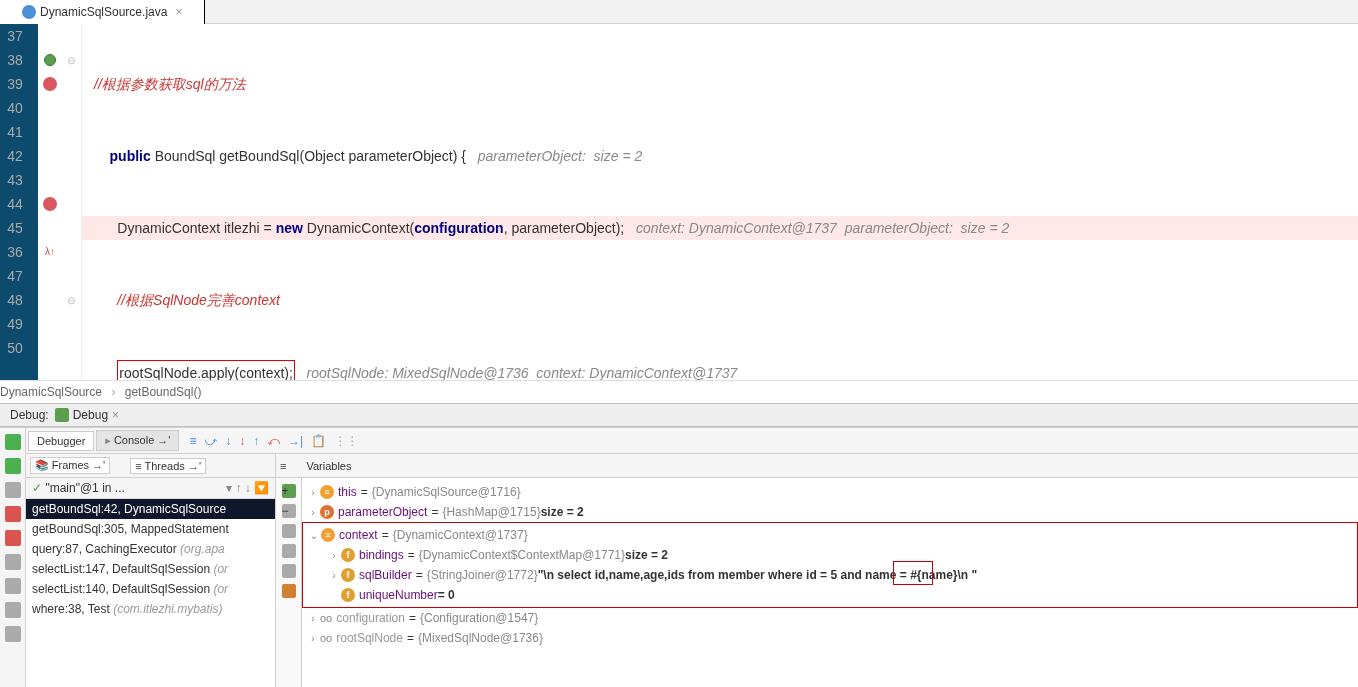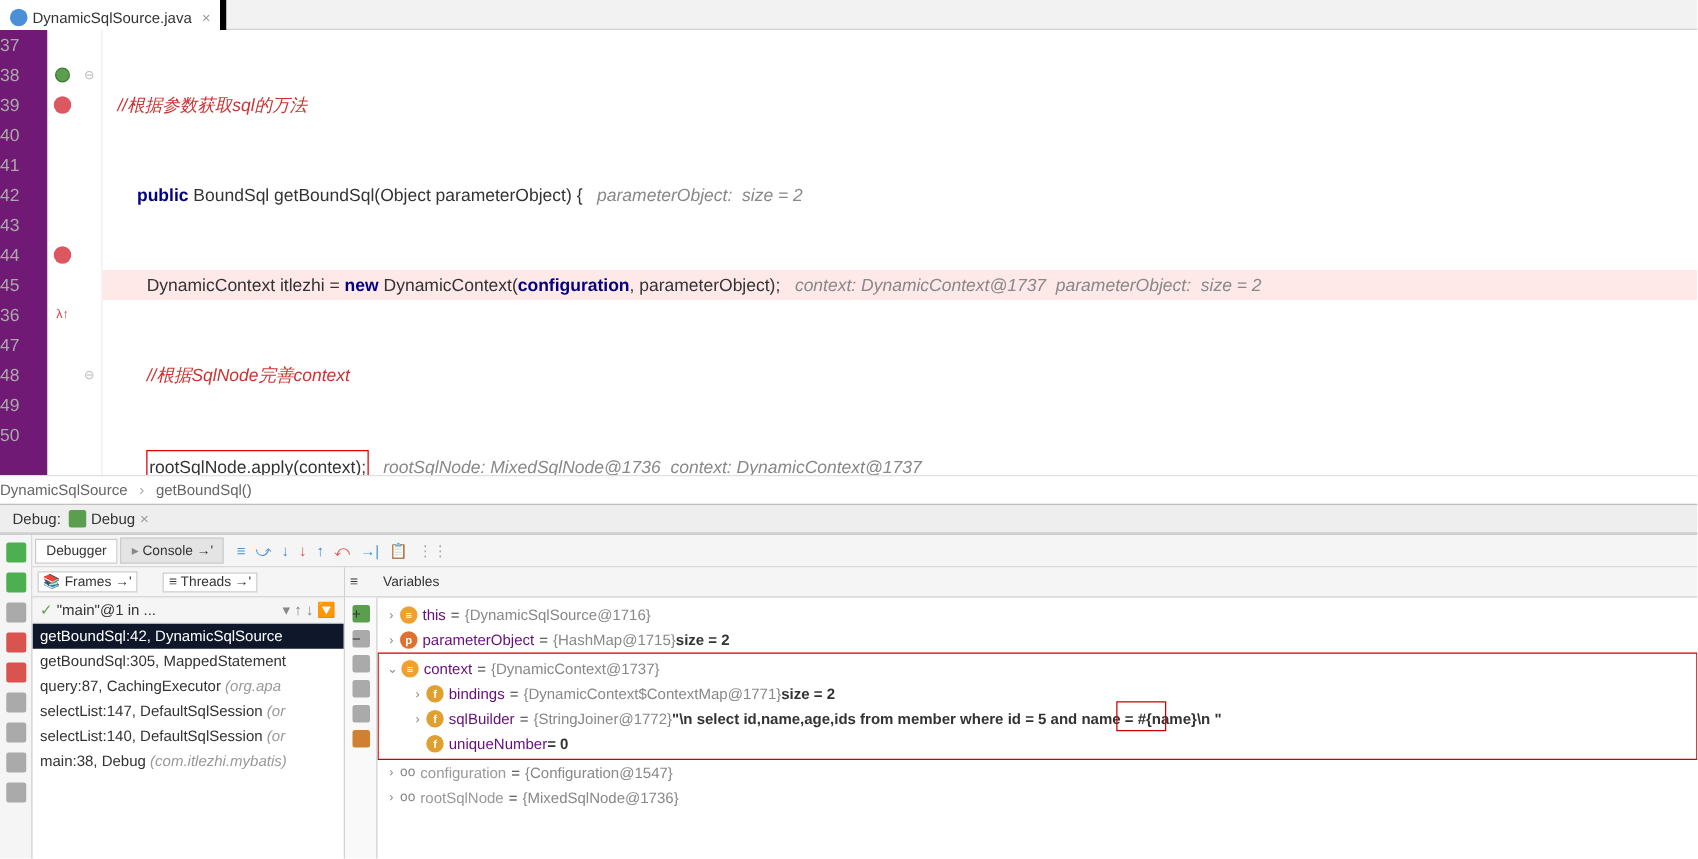--- a/index.html
+++ b/index.html
@@ -1,23 +1,23 @@
 <!DOCTYPE html>
 <html><head>
 <meta charset="utf-8">
 <style>
 *{box-sizing:border-box;margin:0;padding:0;font-family:"Segoe UI",Arial,sans-serif}
 body{font-size:12px;color:#333;background:#fff;overflow:hidden}
 .app{display:flex;flex-direction:column;height:687px;width:1358px}
 .tabs-bar{display:flex;align-items:center;border-bottom:1px solid #d0d0d0;background:#f2f2f2;height:24px}
-.file-tab{display:flex;align-items:flex-end;padding:3px 8px;background:#fff;border-right:5px solid #000000;gap:4px;height:24px}
+.file-tab{display:flex;align-items:center;padding:3px 22px;background:#fff;border-right:1px solid #000000;gap:4px;height:24px}
 .file-tab .icon{width:14px;height:14px;border-radius:50%;background:#4a90d9;display:inline-block}
 .close-x{color:#999;margin-left:4px;cursor:pointer}
 .editor-wrap{display:flex;flex:1;min-height:0;overflow:hidden}
-.gutter{width:38px;text-align:left;padding-right:8px;color:#aaa;font-family:Consolas,monospace;font-size:14px;line-height:24px;background:#701a75;user-select:none}
+.gutter{width:38px;text-align:center;padding-right:8px;color:#aaa;font-family:Consolas,monospace;font-size:14px;line-height:24px;background:#0c4a6e;user-select:none}
 .gutter .ln{height:24px}
 .marks{width:24px;background:#fff;line-height:24px;font-size:12px}
 .marks .mk{height:24px;display:flex;align-items:center;justify-content:center}
 .bp{width:14px;height:14px;border-radius:50%;background:#db5860}
 .grn{width:12px;height:12px;border-radius:50%;background:#5b9e4d;border:1px solid #3a7a2e}
 .fold{width:20px;background:#fff;border-right:1px solid #eee}
 .fold .f{height:24px;display:flex;align-items:center;justify-content:center;color:#bbb;font-size:10px}
 .code{flex:1;font-family:Consolas,"Courier New",monospace;font-size:14px;line-height:24px;white-space:pre;overflow:hidden}
 .code .line{height:24px;padding-left:12px}
 .kw{color:#000080;font-weight:bold}
@@ -206,21 +206,21 @@
           </div>
           <div class="frames-list">
             <div class="frame-row top">
               <span style="color:#5b9e4d">✓</span> <span>"main"@1 in ...</span> <span style="float:right;color:#888">▾ ↑ ↓ 🔽</span>
             </div>
             <div class="frame-row sel"><span>getBoundSql:42, DynamicSqlSource</span></div>
             <div class="frame-row"><span>getBoundSql:305, MappedStatement</span></div>
             <div class="frame-row"><span>query:87, CachingExecutor</span> <span class="cls-gray">(org.apa</span></div>
             <div class="frame-row"><span>selectList:147, DefaultSqlSession</span> <span class="cls-gray">(or</span></div>
             <div class="frame-row"><span>selectList:140, DefaultSqlSession</span> <span class="cls-gray">(or</span></div>
-            <div class="frame-row"><span>main:38, Debug</span> <span class="cls-gray">(com.itlezhi.mybatis)</span></div>
+            <div class="frame-row"><span>where:38, Test</span> <span class="cls-gray">(com.itlezhi.mybatis)</span></div>
           </div>
         </div>
 
         <div class="vars-panel">
           <div class="panel-head">
               <span>≡ </span>
               <span>Variables</span>
             </div>
           <div class="vars-body">
             <div class="vars-side">

